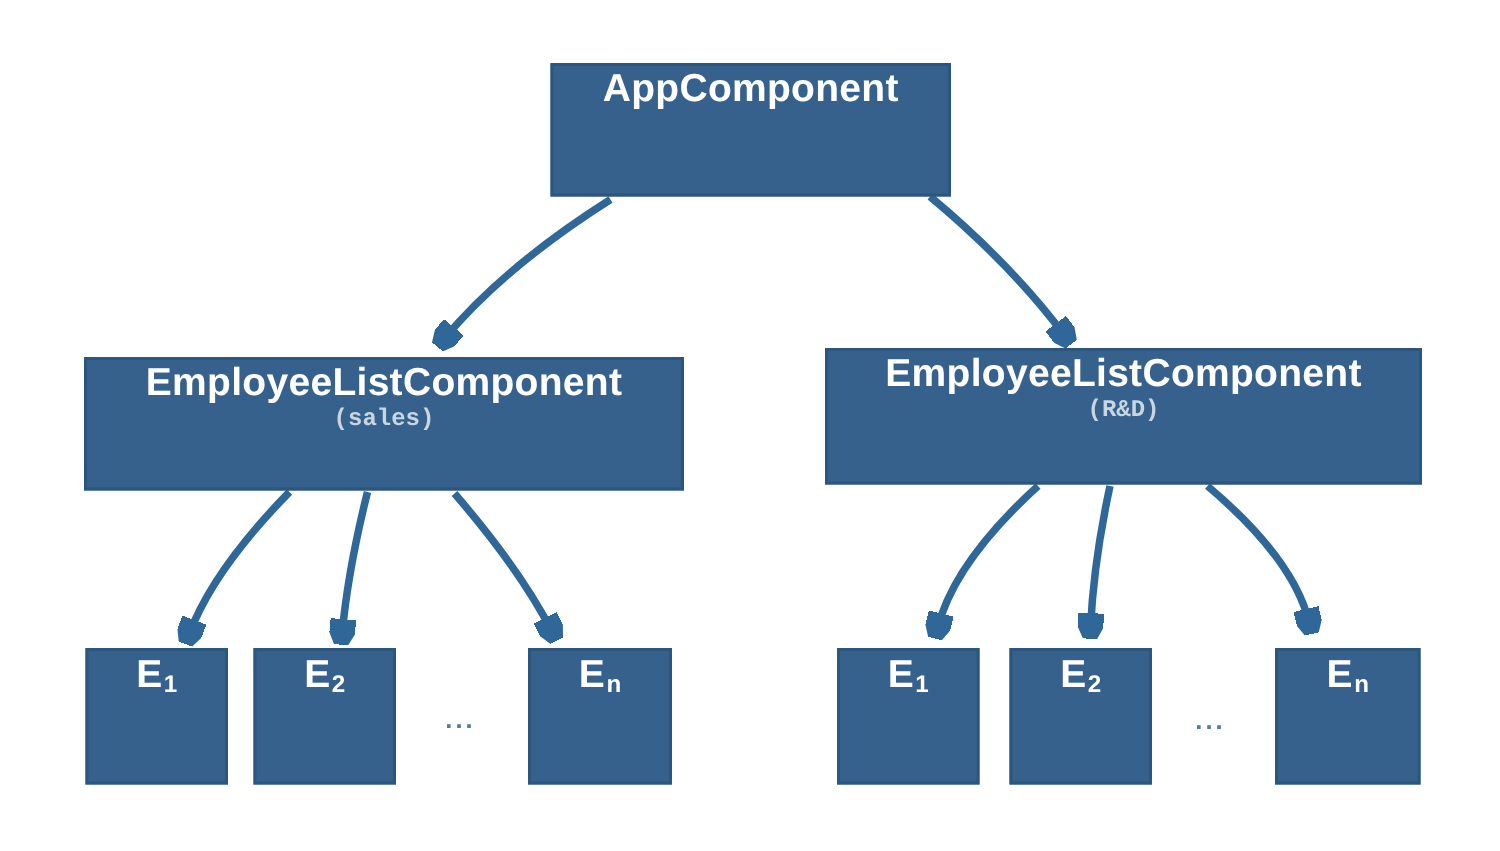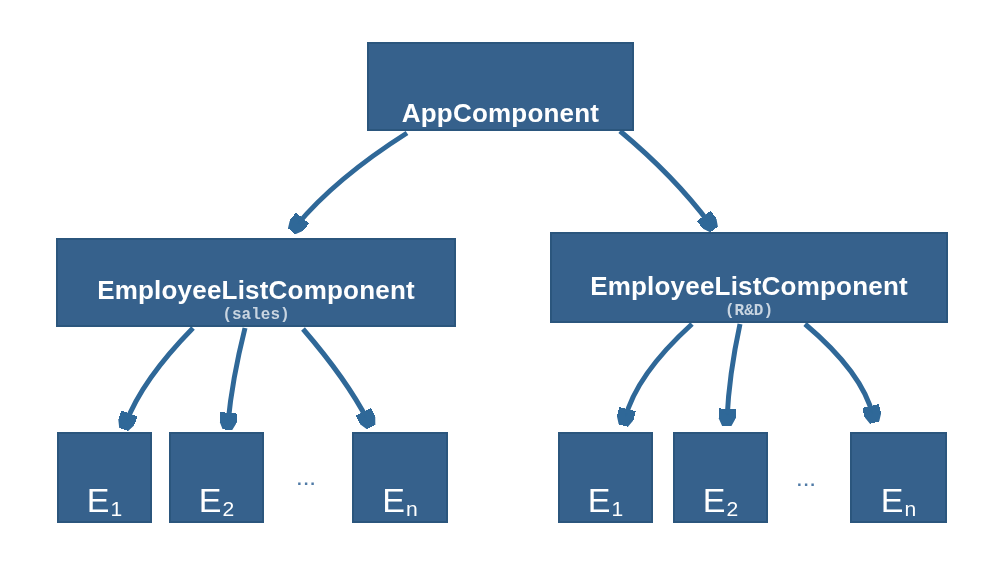--- a/index.html
+++ b/index.html
@@ -14,26 +14,26 @@
   html,body{margin:0;padding:0;background:var(--bg);}
   .canvas{
     position:relative;width:1000px;height:567px;background:var(--bg);
     font-family:"Liberation Sans", sans-serif;overflow:hidden;
   }
   .edges{position:absolute;left:0;top:0;width:1000px;height:567px;}
   .edges path{fill:none;stroke:var(--arrow);stroke-width:5;}
   .node{
     position:absolute;box-sizing:border-box;
     background:var(--node-fill);border:2px solid var(--node-border);
-    display:flex;flex-direction:column;align-items:center;justify-content:flex-end;
+    display:flex;flex-direction:column;align-items:center;justify-content:flex-start;
     color:var(--label);text-align:center;
   }
   .node .title{font-size:26px;font-weight:bold;line-height:1.15;letter-spacing:.2px;}
   .node .subtitle{font-size:16px;font-weight:bold;color:var(--subtitle);line-height:1.2;font-family:Liberation Mono, monospace;}
-  .ebox .elabel{font-size:34px;font-weight:normal;}
+  .ebox .elabel{font-size:26px;font-weight:bold;}
   .ebox sub{font-size:0.62em;vertical-align:-0.2em;margin-left:1px;}
   .dots{
     position:absolute;color:var(--ellipsis);font-weight:bold;font-size:17px;
     letter-spacing:2px;transform:translate(-50%,-50%);
   }
 </style>
 </head>
 <body>
 
 <div class="canvas">

